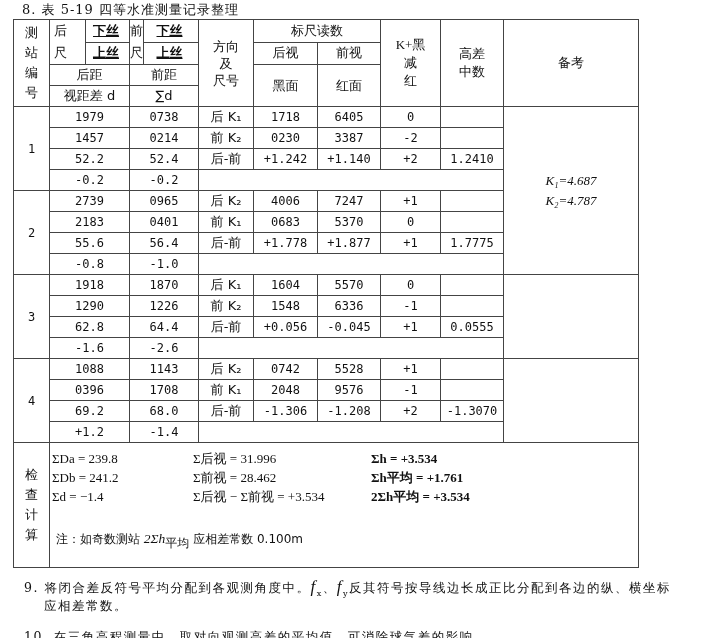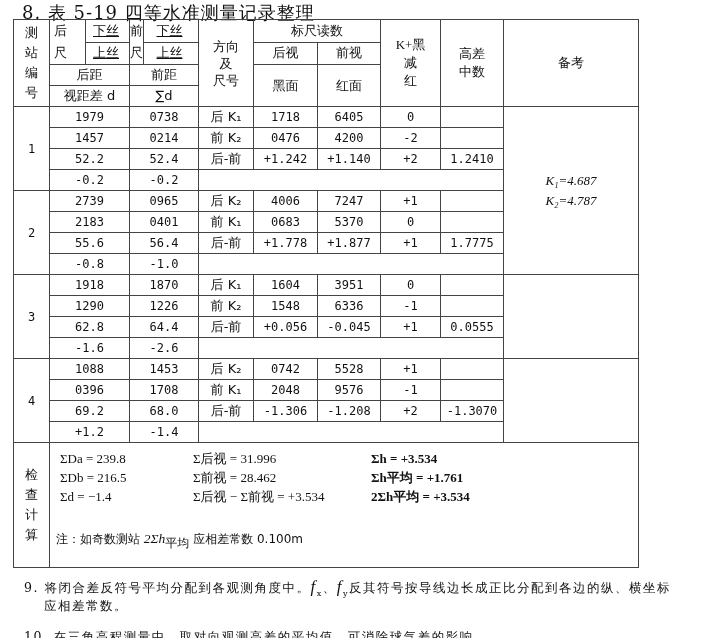--- a/index.html
+++ b/index.html
@@ -1,26 +1,26 @@
 <!DOCTYPE html>
 <html><head>
 <meta charset="utf-8">
 <style>
   html, body { margin:0; padding:0; background:#ffffff; }
   body { width:720px; height:638px; position:relative; overflow:hidden;
          font-family:"DejaVu Serif", "Liberation Serif", serif; color:#111; }
-  .title { position:absolute; left:22px; top:1px; font-size:18px; letter-spacing:1px; }
+  .title { position:absolute; left:22px; top:1px; font-size:13px; letter-spacing:1px; }
   table.lv { position:absolute; left:13px; top:19px; border-collapse:collapse;
              table-layout:fixed; width:625px; font-size:12px; }
   table.lv td { border:1px solid #444; text-align:center; vertical-align:middle;
                 padding:0; height:20px; line-height:14px; }
   table.lv td.thick-top { border-top:1.5px solid #444; }
   .hdr { font-family:"DejaVu Sans", "Liberation Sans", sans-serif; font-size:13px; }
   .u { text-decoration:underline; }
-  .ra { text-align:left; padding-right:3px !important; }
+  .ra { text-align:left; padding-right:3px !important;font-weight:bold; }
   .num { font-family:"DejaVu Sans Mono","Liberation Mono",monospace; font-size:12px; }
   .vert { line-height:20px !important; font-family:"DejaVu Sans","Liberation Sans",sans-serif; font-size:13px; }
   .note-k { font-style:italic; font-family:"Liberation Serif", serif; font-size:13px; line-height:20px; }
   sub { font-size:8px; }
   .check-cell { text-align:left !important; vertical-align:top !important; position:relative; }
   .check-wrap { position:relative; height:120px; font-family:"Liberation Serif",serif; font-size:13px; }
   .cc { position:absolute; line-height:19px; white-space:nowrap; }
   .check-note { position:absolute; left:6px; top:89px; font-family:"Liberation Serif",serif; font-size:13.5px; }
   .check-note .cn { font-family:"DejaVu Sans","Liberation Sans",sans-serif; font-size:12px; }
   .para { position:absolute; font-size:12.5px; letter-spacing:1.5px; white-space:nowrap; }
@@ -101,22 +101,22 @@
       <div class="note-k" style="padding-top:0px;">
         <div>K₁=4.687</div>
         <div>K₂=4.787</div>
       </div>
     </td>
   </tr>
   <tr class="num">
     <td colspan="2">1457</td>
     <td colspan="2">0214</td>
     <td class="hdr">前 K₂</td>
-    <td>0476</td>
-    <td>4200</td>
+    <td>0230</td>
+    <td>3387</td>
     <td>-2</td>
     <td></td>
   </tr>
   <tr class="num">
     <td colspan="2">52.2</td>
     <td colspan="2">52.4</td>
     <td class="hdr">后-前</td>
     <td>+1.242</td>
     <td>+1.140</td>
     <td>+2</td>
@@ -161,21 +161,21 @@
     <td colspan="2">-1.0</td>
     <td colspan="5"></td>
   </tr>
 
   <tr class="num">
     <td rowspan="4" class="thick-top">3</td>
     <td colspan="2" class="thick-top">1918</td>
     <td colspan="2" class="thick-top">1870</td>
     <td class="thick-top hdr">后 K₁</td>
     <td class="thick-top">1604</td>
-    <td class="thick-top">3951</td>
+    <td class="thick-top">5570</td>
     <td class="thick-top">0</td>
     <td class="thick-top"></td>
     <td rowspan="4" class="thick-top"></td>
   </tr>
   <tr class="num">
     <td colspan="2">1290</td>
     <td colspan="2">1226</td>
     <td class="hdr">前 K₂</td>
     <td>1548</td>
     <td>6336</td>
@@ -193,21 +193,21 @@
   </tr>
   <tr class="num">
     <td colspan="2">-1.6</td>
     <td colspan="2">-2.6</td>
     <td colspan="5"></td>
   </tr>
 
   <tr class="num">
     <td rowspan="4" class="thick-top">4</td>
     <td colspan="2" class="thick-top">1088</td>
-    <td colspan="2" class="thick-top">1453</td>
+    <td colspan="2" class="thick-top">1143</td>
     <td class="thick-top hdr">后 K₂</td>
     <td class="thick-top">0742</td>
     <td class="thick-top">5528</td>
     <td class="thick-top">+1</td>
     <td class="thick-top"></td>
     <td rowspan="4" class="thick-top"></td>
   </tr>
   <tr class="num">
     <td colspan="2">0396</td>
     <td colspan="2">1708</td>
@@ -231,23 +231,23 @@
     <td colspan="2">-1.4</td>
     <td colspan="5"></td>
   </tr>
 
   <tr>
     <td class="thick-top vert" style="height:124px;">
       <span>检</span><br><span>查</span><br><span>计</span><br><span>算</span>
     </td>
     <td colspan="10" class="thick-top check-cell">
       <div class="check-wrap">
-        <div class="cc" style="left:10px;top:6px;">
+        <div class="cc" style="left:2px;top:6px;">
           <div>ΣDa = 239.8</div>
-          <div>ΣDb = 216.5</div>
+          <div>ΣDb = 241.2</div>
           <div>Σd = −1.4</div>
         </div>
         <div class="cc" style="left:143px;top:6px;">
           <div>Σ后视 = 31.996</div>
           <div>Σ前视 = 28.462</div>
           <div>Σ后视 − Σ前视 = +3.534</div>
         </div>
         <div class="cc" style="left:321px;top:6px;font-weight:bold;">
           <div>Σh = +3.534</div>
           <div>Σh平均 = +1.761</div>

